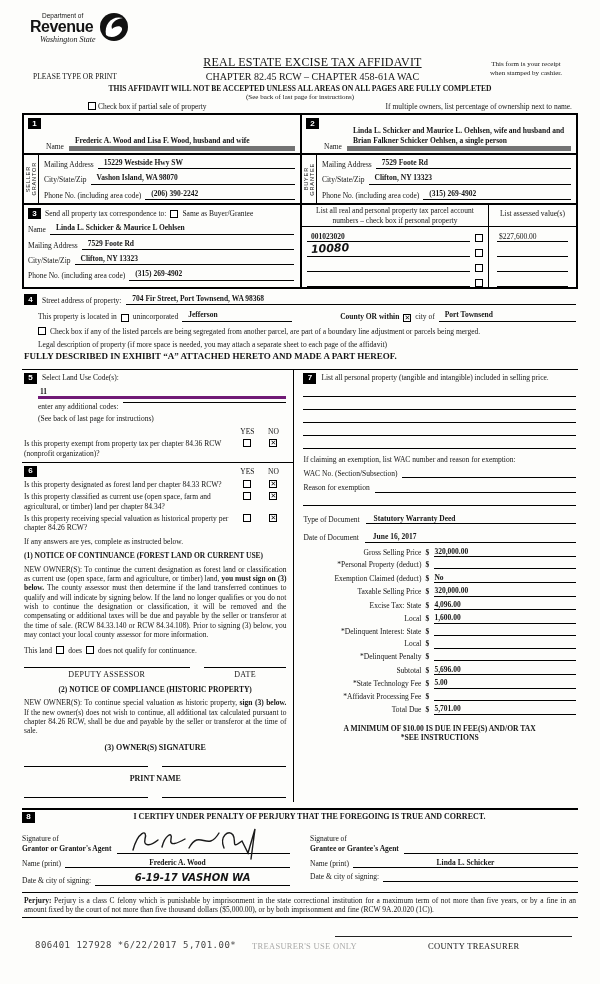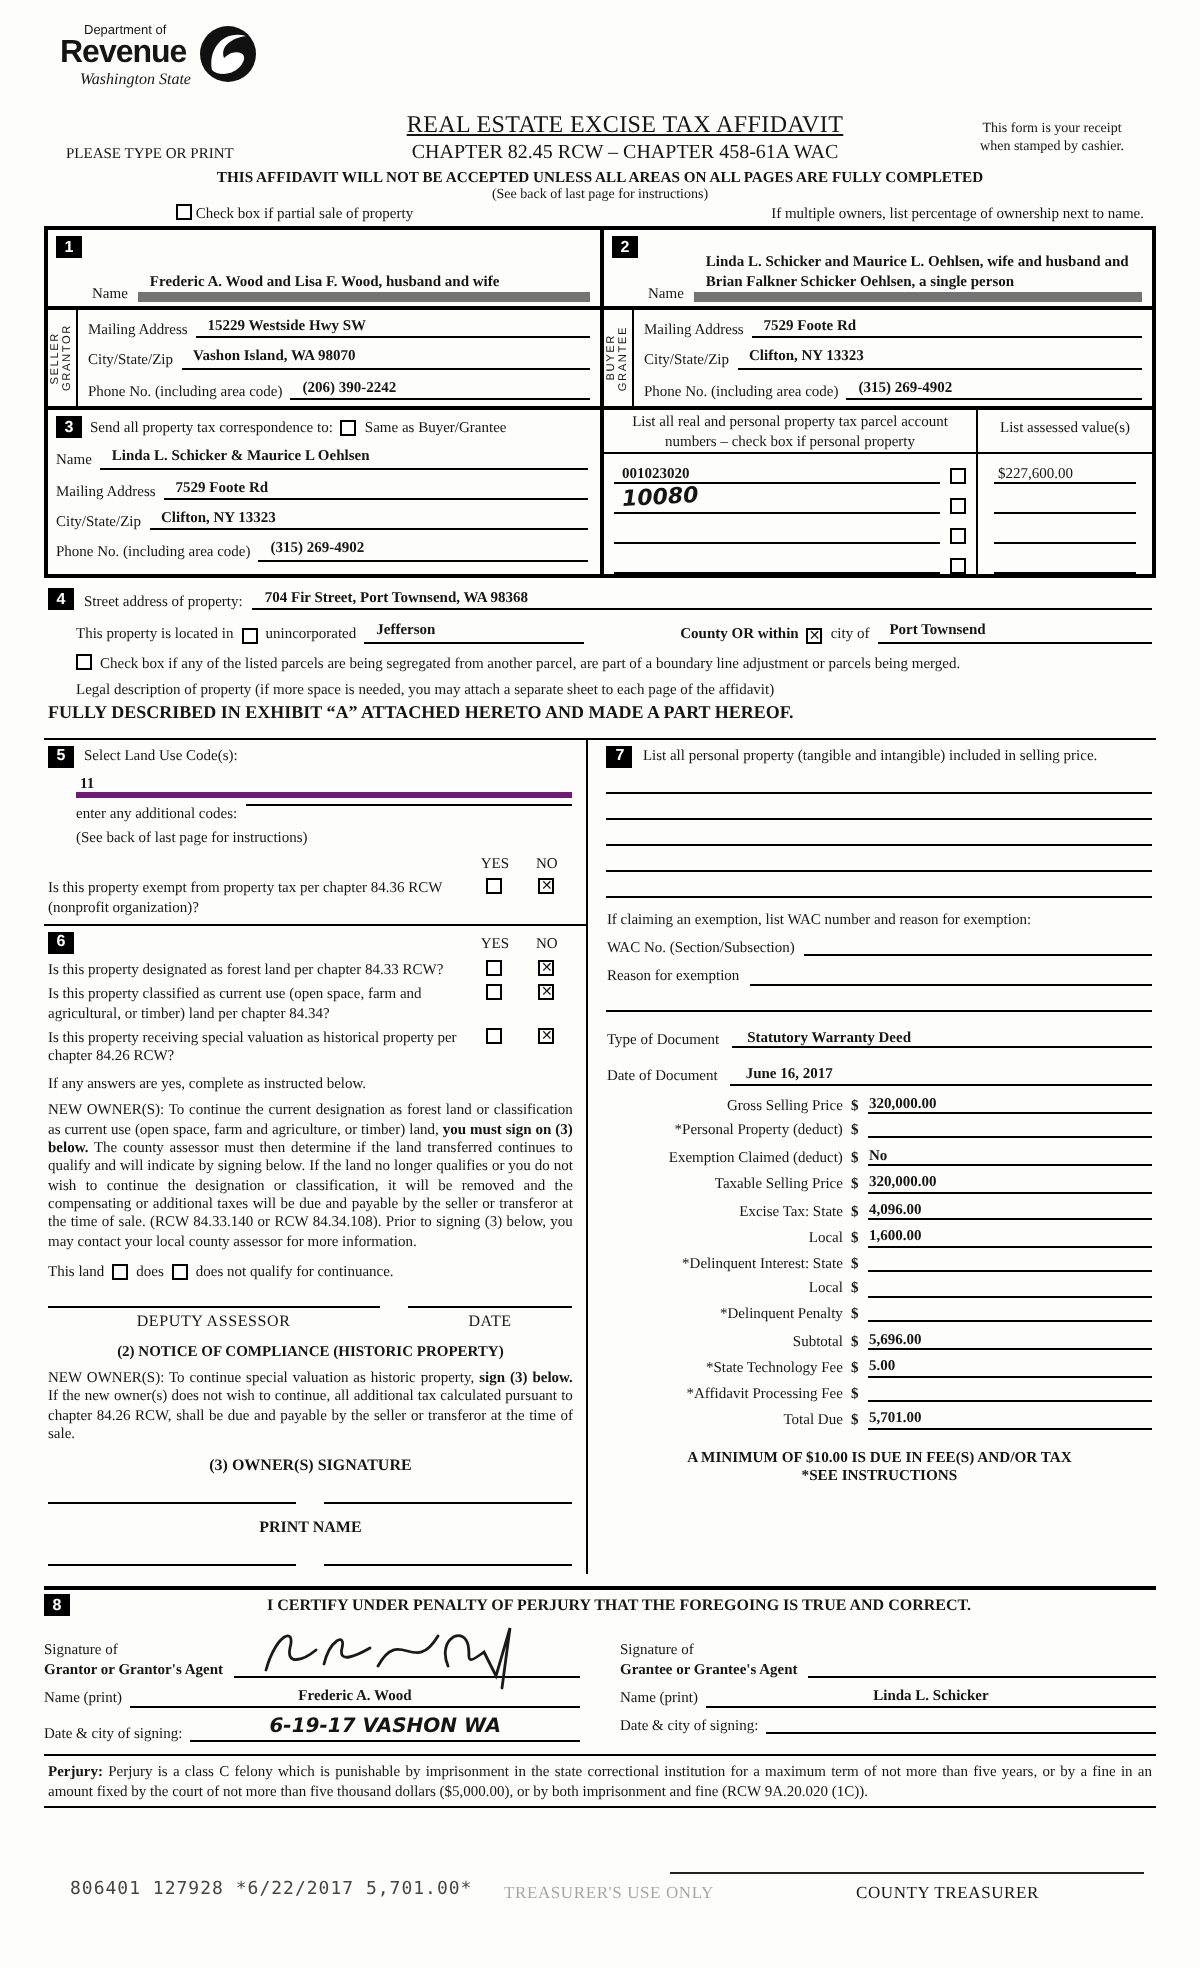--- a/index.html
+++ b/index.html
@@ -351,20 +351,21 @@
           <span class="ycol"><span class="cb"></span></span>
           <span class="ncol2"><span class="cb">✕</span></span>
         </div>
         <div class="qrow">
           <span class="qtext">Is this property receiving special valuation as historical property per chapter 84.26 RCW?</span>
           <span class="ycol"><span class="cb"></span></span>
           <span class="ncol2"><span class="cb">✕</span></span>
         </div>
         <div style="margin-top:4px">If any answers are yes, complete as instructed below.</div>
 
+        <div class="ntitle">(1) NOTICE OF CONTINUANCE (FOREST LAND OR CURRENT USE)</div>
         <div class="notice">
           <span>NEW OWNER(S): To continue the current designation as forest land or classification as current use (open space, farm and agriculture, or timber) land, </span><span class="b">you must sign on (3) below.</span><span> The county assessor must then determine if the land transferred continues to qualify and will indicate by signing below.  If the land no longer qualifies or you do not wish to continue the designation or classification, it will be removed and the compensating or additional taxes will be due and payable by the seller or transferor at the time of sale.  (RCW 84.33.140 or RCW 84.34.108).  Prior to signing (3) below, you may contact your local county assessor for more information.</span>
         </div>
 
         <div class="landline">
           <span>This land</span>
           <span class="cb"></span>
           <span>does</span>
           <span class="cb"></span>
           <span>does not qualify for continuance.</span>

